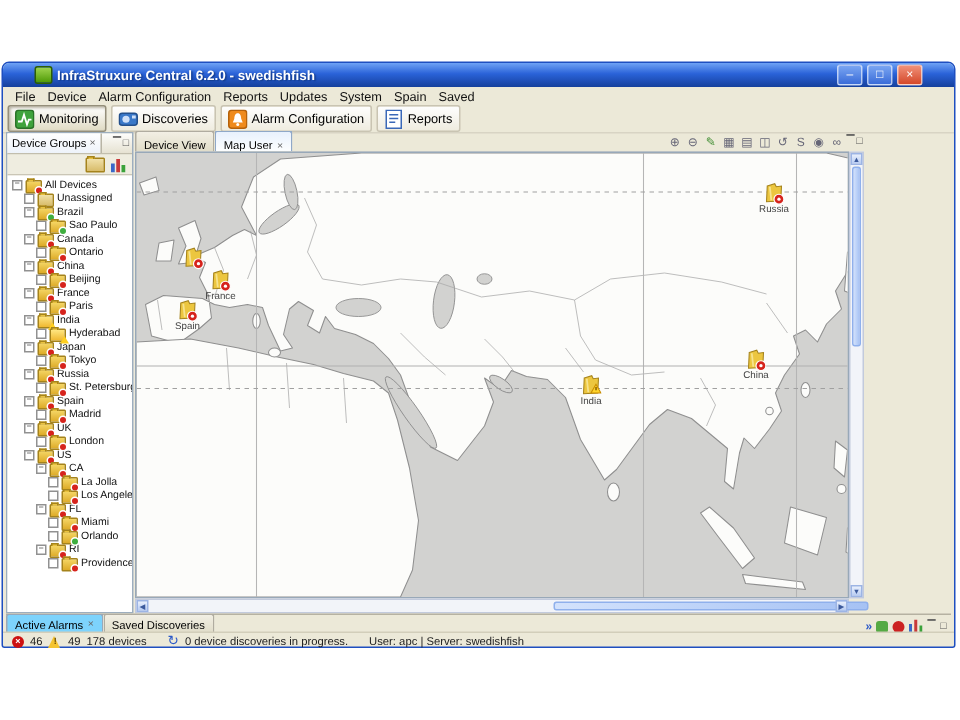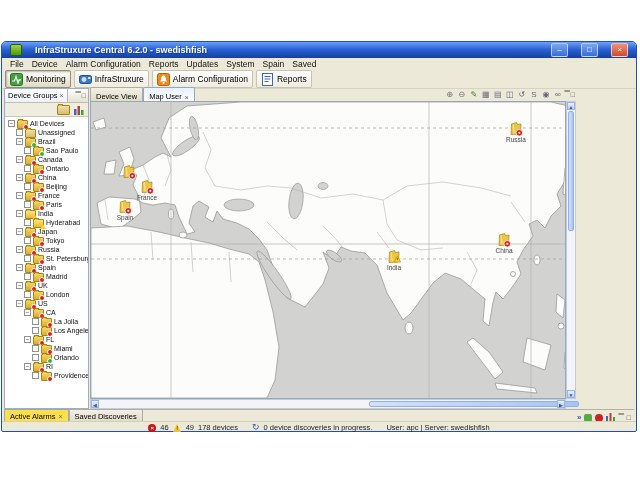--- a/index.html
+++ b/index.html
@@ -1,19 +1,19 @@
 <!DOCTYPE html>
 <html><head>
 <meta charset="utf-8">
 <style>
   html,body{margin:0;padding:0}
   body{width:640px;height:480px;background:#fff;font-family:"Liberation Sans",sans-serif;overflow:hidden;position:relative}
   .window{position:absolute;left:1px;top:41px;width:634px;height:389px;background:#ece9d8;border:1px solid #1e4fc0;border-radius:5px 5px 2px 2px;box-sizing:content-box}
   
-  .titlebar{height:16px;background:linear-gradient(#6ea2f5,#2a62d8 45%,#15409c);border-radius:4px 4px 0 0;display:flex;align-items:center;padding:0 8px;gap:13px}
+  .titlebar{height:16px;background:linear-gradient(#6ea2f5,#2a62d8 45%,#15409c);border-radius:4px 4px 0 0;display:flex;align-items:center;padding:0 21px;gap:3px}
   .app-icon{width:10px;height:10px;background:linear-gradient(#9fd44f,#4e9a06);border:1px solid #2c5e04;border-radius:2px;flex:none}
   .title-text{color:#fff;font-weight:bold;font-size:9px;flex:1;white-space:nowrap;text-shadow:1px 1px 1px #123a8a}
   .tb-btn{width:15px;height:12px;border-radius:2px;font-size:8px;color:#fff;display:flex;align-items:center;justify-content:center;border:1px solid rgba(255,255,255,.6);flex:none;line-height:1}
   .tb-min,.tb-max{background:linear-gradient(#79a5f2,#3a6cd8)}
   .tb-close{background:linear-gradient(#f09078,#d4482a)}
   
   .menubar{height:12px;display:flex;align-items:center;padding:0 4px;font-size:8.5px;color:#111}
   .menu-item{padding:0 4px;cursor:default}
   
   .toolbar{height:18px;display:flex;align-items:center;padding:0 3px;gap:3px;border-bottom:1px solid #d8d4c4}
@@ -52,25 +52,25 @@
   .marker{position:absolute;width:14px;height:17px}
   .marker-label{position:absolute;top:16px;left:50%;transform:translateX(-50%);font-size:6.5px;color:#444;white-space:nowrap}
   
   .vscroll{position:absolute;right:0;top:13px;bottom:10px;width:10px;background:#f2f4f9;border:1px solid #c2cadc;box-sizing:border-box}
   .hscroll{position:absolute;left:0;right:10px;bottom:0;height:10px;background:#f2f4f9;border:1px solid #c2cadc;box-sizing:border-box}
   .sarrow{position:absolute;width:8px;height:8px;background:linear-gradient(#e9f0fd,#b8ccf2);border:1px solid #9cb4e4;font-size:5px;color:#3c5a9c;text-align:center;line-height:8px;box-sizing:border-box}
   .sthumb{position:absolute;background:linear-gradient(90deg,#d3e2fc,#a6c2f4);border:1px solid #8fb0ec;border-radius:2px;box-sizing:border-box}
   
   .bottom-tabs{position:absolute;left:2px;top:367px;width:630px;height:12px;display:flex;align-items:flex-end;border-top:1px solid #b6b2a2;background:#ece9d8}
   .btab{display:flex;align-items:center;gap:3px;height:12px;padding:0 5px;font-size:7.5px;border:1px solid #b0aca0;border-bottom:none;background:linear-gradient(#f2efe4,#e0dcc8);border-radius:2px 2px 0 0;white-space:nowrap}
-  .btab.active{background:#fde047;border-color:#9aa8b8}
+  .btab.active{background:#7dd3fc;border-color:#9aa8b8}
   .bp-icons{margin-left:auto;display:flex;align-items:center;gap:3px;padding-right:3px}
   .bp-ico{font-size:8px;line-height:1}
   .sq{width:8px;height:8px;border-radius:2px;display:inline-block}
-  .statusbar{position:absolute;left:0;top:379px;width:634px;height:12px;display:flex;justify-content:center;align-items:center;gap:4px;font-size:7.5px;color:#222;padding:0 6px;box-sizing:border-box;border-top:1px solid #d2ceba}
+  .statusbar{position:absolute;left:0;top:379px;width:634px;height:12px;display:flex;justify-content:flex-start;align-items:center;gap:4px;font-size:7.5px;color:#222;padding:0 6px;box-sizing:border-box;border-top:1px solid #d2ceba}
   .crit-ico{width:8px;height:8px;border-radius:50%;background:#cc1111;color:#fff;font-size:6px;line-height:8px;text-align:center;font-weight:bold;flex:none}
   .warn-wrap{position:relative;width:9px;height:8px;flex:none}
   .warn-tri{position:absolute;left:0;bottom:0;width:0;height:0;border-left:4.5px solid transparent;border-right:4.5px solid transparent;border-bottom:8px solid #f4c430}
   .warn-bang{position:absolute;left:0;top:1px;width:9px;text-align:center;font-size:6px;font-weight:bold;color:#6b4c00}
   .disc-ico{color:#2a58c8;font-size:9px;line-height:1;flex:none}
   .gap{width:6px}
 </style>
 </head>
 <body>
 
@@ -102,21 +102,21 @@
           <polyline points="2,8 4.5,8 6,3.5 8,10 9.2,6.8 11,6.8" stroke="#fff" stroke-width="1.2" fill="none"></polyline>
         </svg>
       <span>Monitoring</span>
     </span>
     <span class="tool-btn">
       <svg width="13" height="13">
           <rect x="0.5" y="2.5" width="12" height="8" rx="2" fill="#3a78c8" stroke="#24508c"></rect>
           <circle cx="5" cy="6.5" r="2.4" fill="#cfe0f8"></circle>
           <rect x="9" y="4" width="2.5" height="2" fill="#cfe0f8"></rect>
         </svg>
-      <span>InfraStruxure</span>
+      <span>Discoveries</span>
     </span>
     <span class="tool-btn">
       <svg width="13" height="13">
           <rect x="0.5" y="0.5" width="12" height="12" rx="2" fill="#ef8a1c" stroke="#b5610a"></rect>
           <path d="M6.5,2.5 C4.8,2.5 4.3,4.3 4.2,6.2 L3.2,8.6 L9.8,8.6 L8.8,6.2 C8.7,4.3 8.2,2.5 6.5,2.5 Z" fill="#fff"></path>
           <circle cx="6.5" cy="10" r="1" fill="#fff"></circle>
         </svg>
       <span>Alarm Configuration</span>
     </span>
     <span class="tool-btn">

